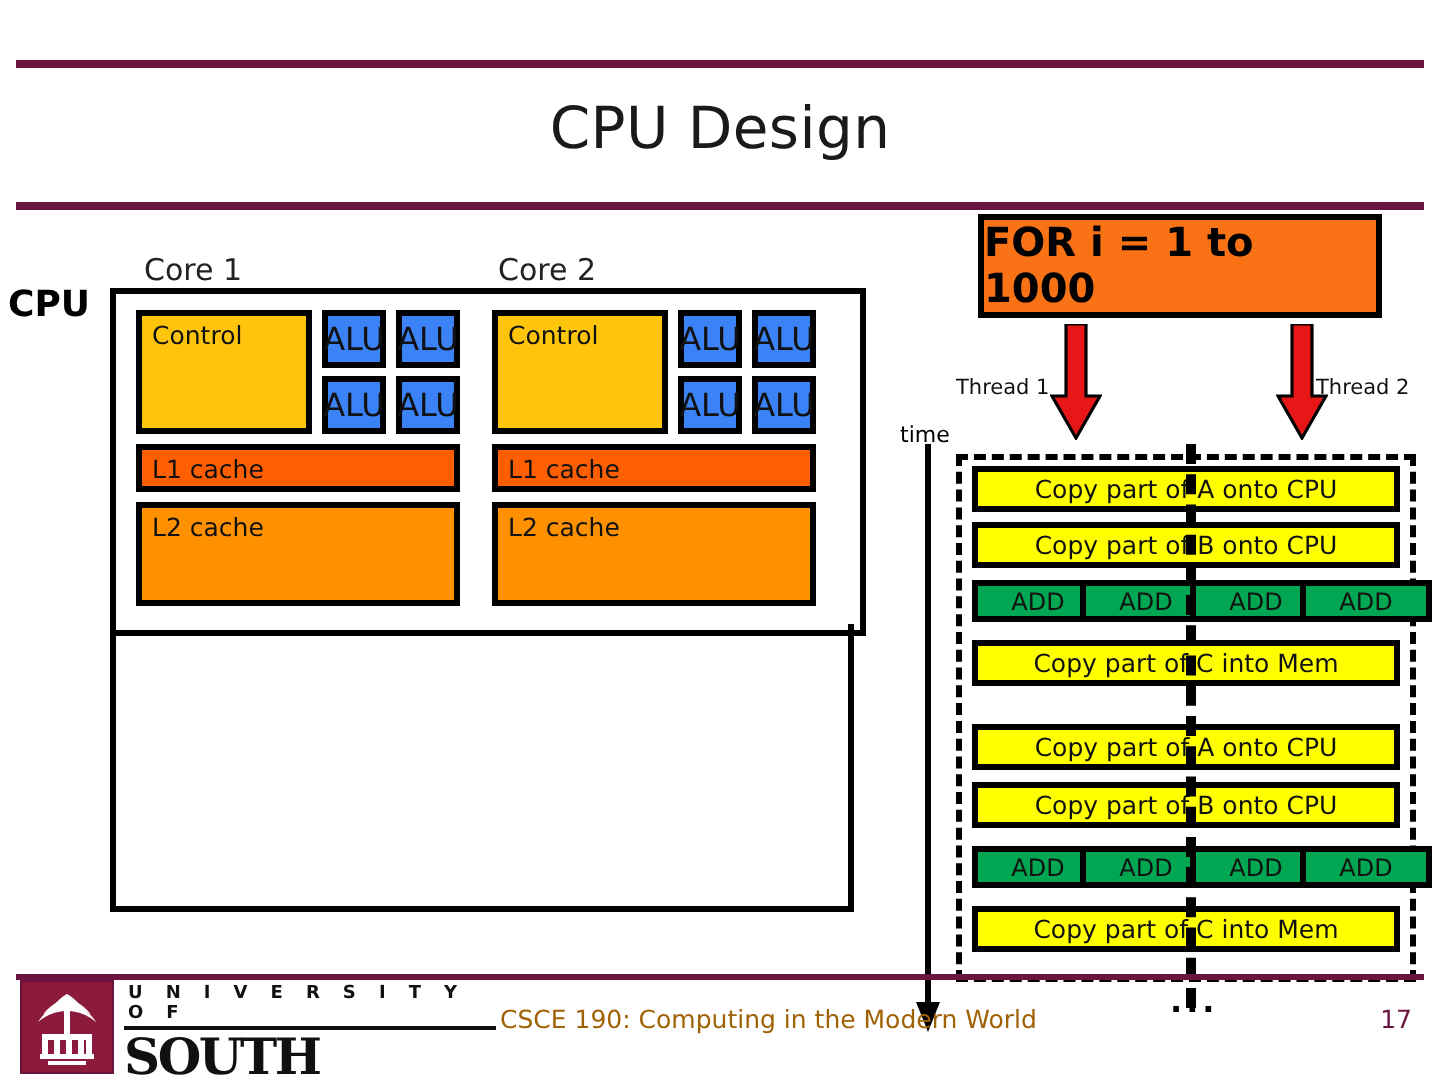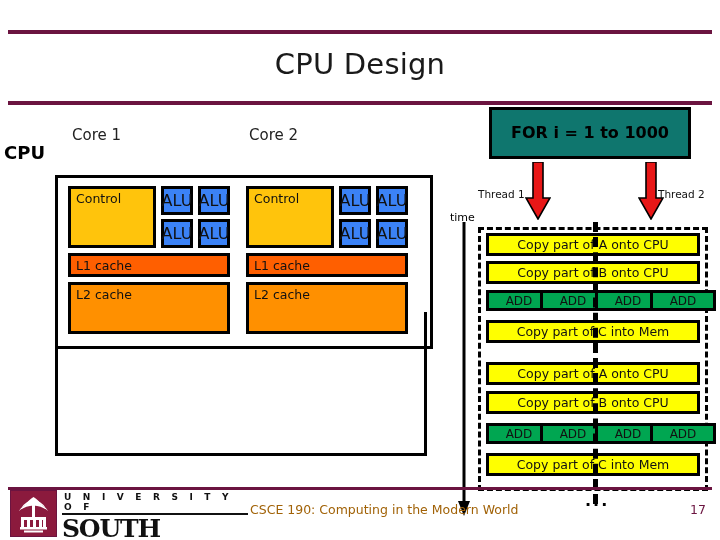--- a/index.html
+++ b/index.html
@@ -42,21 +42,20 @@
   }
   .core1-label { left: 72px; top: 126px; }
   .core2-label { left: 249px; top: 126px; }
 
   .cpu-box {
     position: absolute;
     left: 55px; top: 144px;
     width: 372px; height: 168px;
     border: 3px solid #000;
     background: #fff;
-    margin-top: 31px;
   }
   .cpu-inner { position: absolute; inset: 0; }
 
   .blk {
     position: absolute;
     border: 3px solid #000;
     box-sizing: border-box;
     font-size: 12.5px;
     color: #111;
     line-height: 1.1;
@@ -68,24 +67,24 @@
   .blk.l1    { background: #FF5F00; }
   .blk.l2    { background: #FF9000; }
   .blk.l3    { background: #FFFF00; }
 
   
   .prog-box {
     position: absolute;
     left: 489px; top: 107px;
     width: 196px; height: 46px;
     border: 3px solid #000;
-    background: #0f766e;
+    background: #f97316;
     display: flex; flex-direction: column;
     align-items: center; justify-content: center;
-    font-size: 16px; font-weight: bold;
+    font-size: 20px; font-weight: bold;
     line-height: 1.15;
   }
 
   
   .red-arrow { position: absolute; width: 26px; height: 58px; }
 
   
   .thread-label {
     position: absolute; font-size: 10.5px; color: #111;
   }

